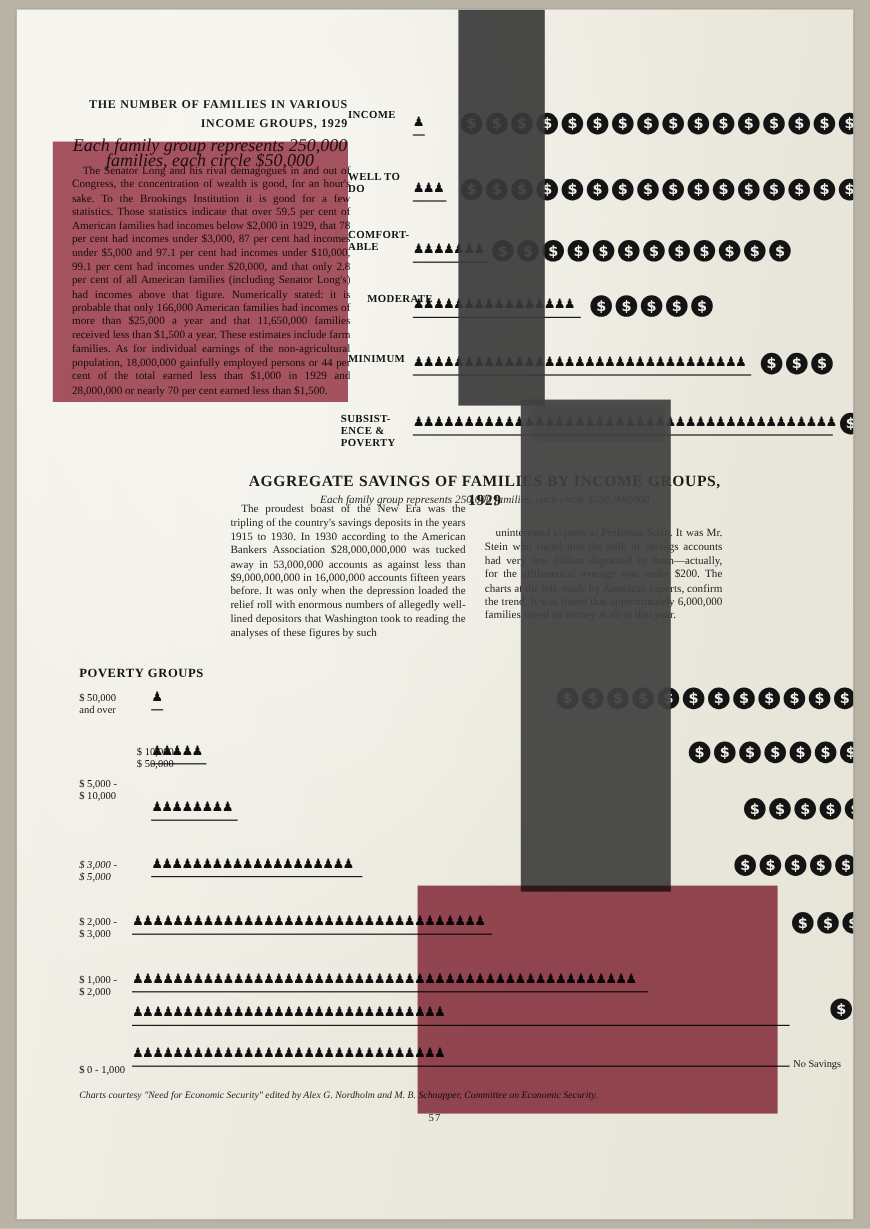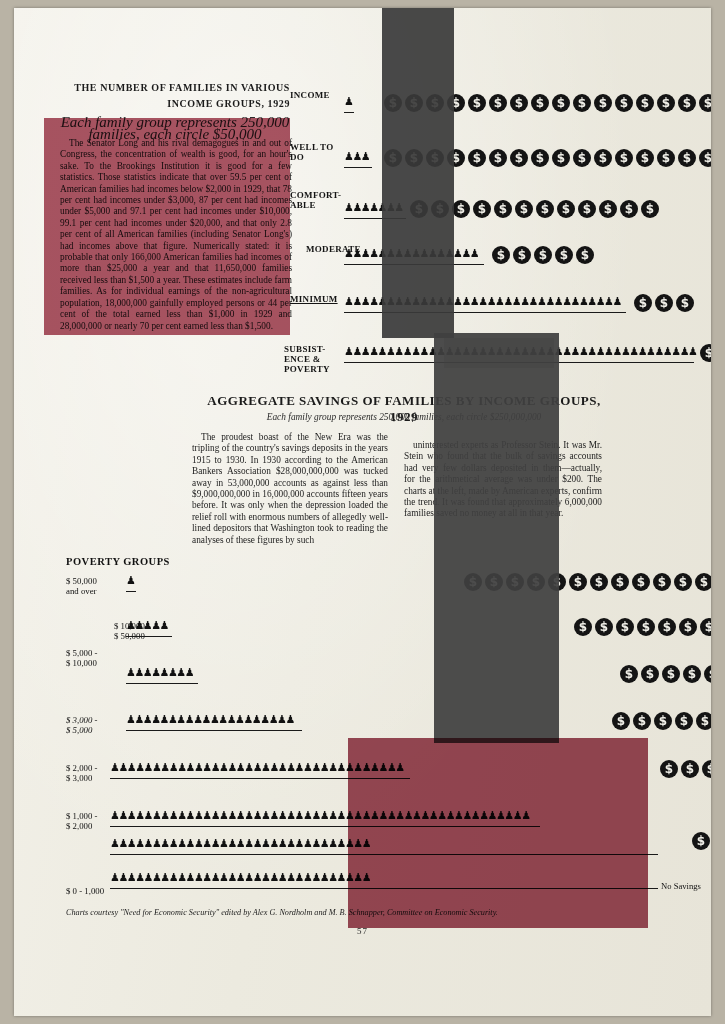--- a/index.html
+++ b/index.html
@@ -48,21 +48,21 @@
   }
 
   
   .bodytext{
     position:absolute;
     font-size:9.3px;line-height:11.4px;
     text-align:justify;color:#1d1d1d;
     font-family:"Liberation Serif", serif;
   }
   .col-a{left:46px;top:130px;width:232px;}
-  .col-b{left:178px;top:424px;width:196px;}
+  .col-b{left:178px;top:412px;width:196px;}
   .col-c{left:390px;top:432px;width:198px;}
   .bodytext p{margin:0;text-indent:9px;}
   .bodytext p.first{text-indent:9px;}
 
   
   .rowlabel{
     position:absolute;
     font-variant:small-caps;font-size:9px;letter-spacing:.3px;
     color:#141414;line-height:10px;font-weight:600;
   }
@@ -161,21 +161,21 @@
   <div class="rowlabel" style="left:276px;top:182px;width:58px;">COMFORT-ABLE</div>
   <div class="figs" id="f3" style="left:330px;top:194px;"><span>♟</span><span>♟</span><span>♟</span><span>♟</span><span>♟</span><span>♟</span><span>♟</span></div>
   <div class="rule" style="left:330px;top:210px;width:62px;"></div>
   <div class="dollars" id="d3" style="left:396px;top:192px;"><i>$</i><i>$</i><i>$</i><i>$</i><i>$</i><i>$</i><i>$</i><i>$</i><i>$</i><i>$</i><i>$</i><i>$</i></div>
 
   <div class="rowlabel" style="left:292px;top:236px;width:58px;">MODERATE</div>
   <div class="figs" id="f4" style="left:330px;top:240px;"><span>♟</span><span>♟</span><span>♟</span><span>♟</span><span>♟</span><span>♟</span><span>♟</span><span>♟</span><span>♟</span><span>♟</span><span>♟</span><span>♟</span><span>♟</span><span>♟</span><span>♟</span><span>♟</span></div>
   <div class="rule" style="left:330px;top:256px;width:140px;"></div>
   <div class="dollars" id="d4" style="left:478px;top:238px;"><i>$</i><i>$</i><i>$</i><i>$</i><i>$</i></div>
 
-  <div class="rowlabel" style="left:276px;top:286px;width:79px;text-decoration:underline;">MINIMUM</div>
+  <div class="rowlabel" style="left:276px;top:286px;width:79px;">MINIMUM</div>
   <div class="figs" id="f5" style="left:330px;top:288px;"><span>♟</span><span>♟</span><span>♟</span><span>♟</span><span>♟</span><span>♟</span><span>♟</span><span>♟</span><span>♟</span><span>♟</span><span>♟</span><span>♟</span><span>♟</span><span>♟</span><span>♟</span><span>♟</span><span>♟</span><span>♟</span><span>♟</span><span>♟</span><span>♟</span><span>♟</span><span>♟</span><span>♟</span><span>♟</span><span>♟</span><span>♟</span><span>♟</span><span>♟</span><span>♟</span><span>♟</span><span>♟</span><span>♟</span></div>
   <div class="rule" style="left:330px;top:304px;width:282px;"></div>
   <div class="dollars" id="d5" style="left:620px;top:286px;"><i>$</i><i>$</i><i>$</i></div>
 
   <div class="rowlabel" style="left:270px;top:336px;width:60px;">SUBSIST-ENCE &amp; POVERTY</div>
   <div class="figs" id="f6" style="left:330px;top:338px;"><span>♟</span><span>♟</span><span>♟</span><span>♟</span><span>♟</span><span>♟</span><span>♟</span><span>♟</span><span>♟</span><span>♟</span><span>♟</span><span>♟</span><span>♟</span><span>♟</span><span>♟</span><span>♟</span><span>♟</span><span>♟</span><span>♟</span><span>♟</span><span>♟</span><span>♟</span><span>♟</span><span>♟</span><span>♟</span><span>♟</span><span>♟</span><span>♟</span><span>♟</span><span>♟</span><span>♟</span><span>♟</span><span>♟</span><span>♟</span><span>♟</span><span>♟</span><span>♟</span><span>♟</span><span>♟</span><span>♟</span><span>♟</span><span>♟</span></div>
   <div class="rule" style="left:330px;top:354px;width:350px;"></div>
   <div class="dollars" id="d6" style="left:686px;top:336px;"><i>$</i></div>
 
   <div class="title2">AGGREGATE SAVINGS OF FAMILIES BY INCOME GROUPS, 1929</div>

